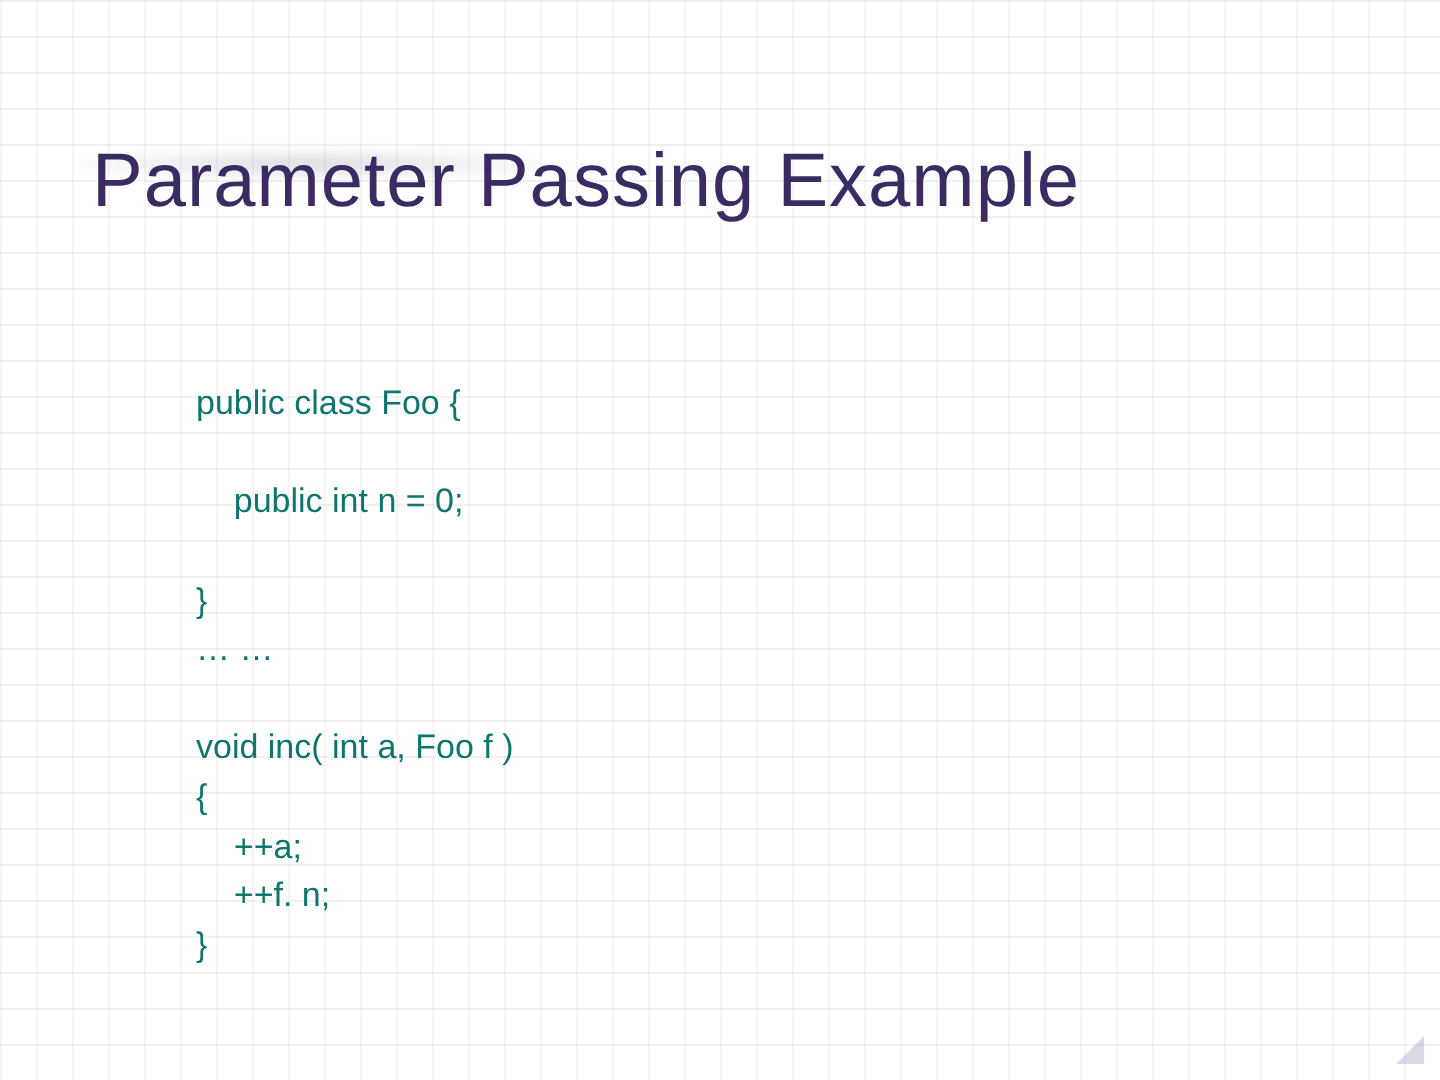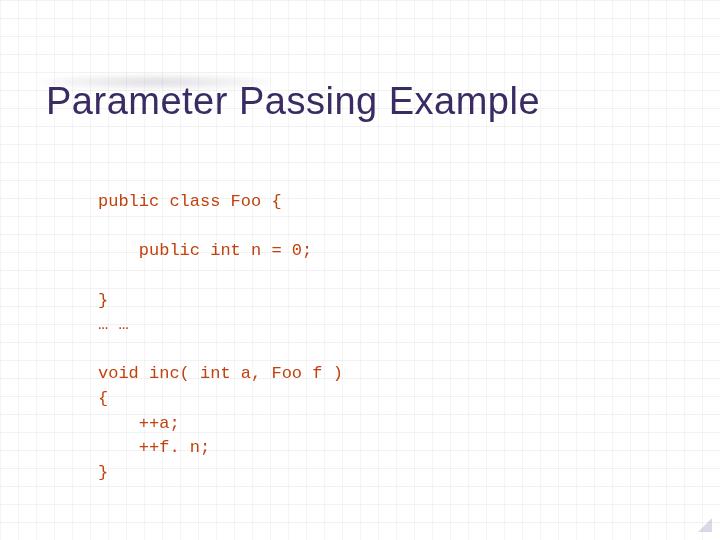--- a/index.html
+++ b/index.html
@@ -26,21 +26,21 @@
         rgba(0,0,0,0.05) 0, rgba(0,0,0,0.05) 1px,
         transparent 1px, transparent 18px),
       repeating-linear-gradient(to right,
         rgba(0,0,0,0.04) 0, rgba(0,0,0,0.04) 1px,
         transparent 1px, transparent 18px);
     pointer-events: none;
   }
   .title {
     position: absolute;
     left: 46px;
-    top: 80px;
+    top: 70px;
     font-family: Verdana, Geneva, sans-serif;
     font-size: 38px;
     font-weight: 400;
     color: #3b2b63;
     letter-spacing: 0.5px;
   }
   
   .title-shadow {
     position: absolute;
     left: 38px;
@@ -50,23 +50,23 @@
     border-radius: 50%;
     background: radial-gradient(ellipse at center,
       rgba(90,80,110,0.20) 0%,
       rgba(90,80,110,0.05) 60%,
       rgba(90,80,110,0) 80%);
     filter: blur(2px);
     pointer-events: none;
   }
   .code-col {
     position: absolute;
-    font-family: Liberation Mono, monospace;
+    font-family: Liberation Sans, sans-serif;
     font-size: 17px;
-    color: #c2410c;
+    color: #0f766e;
     line-height: 1.45;
     white-space: pre;
   }
   .col-left {
     left: 98px;
     top: 190px;
   }
   .col-right {
     left: 360px;
     top: 242px;

